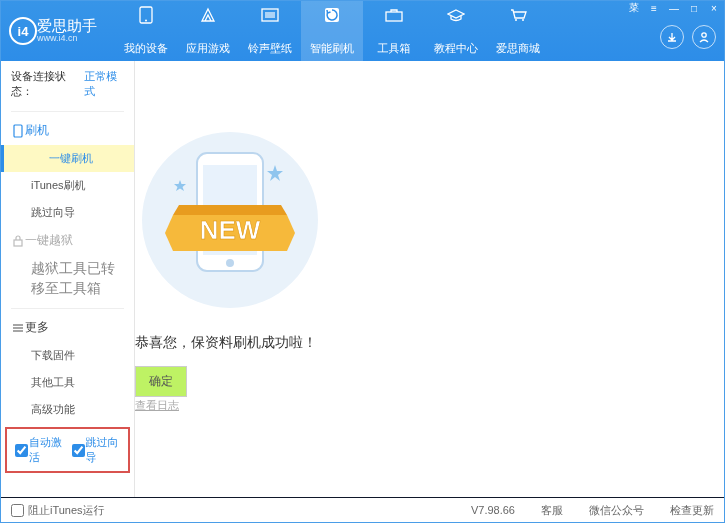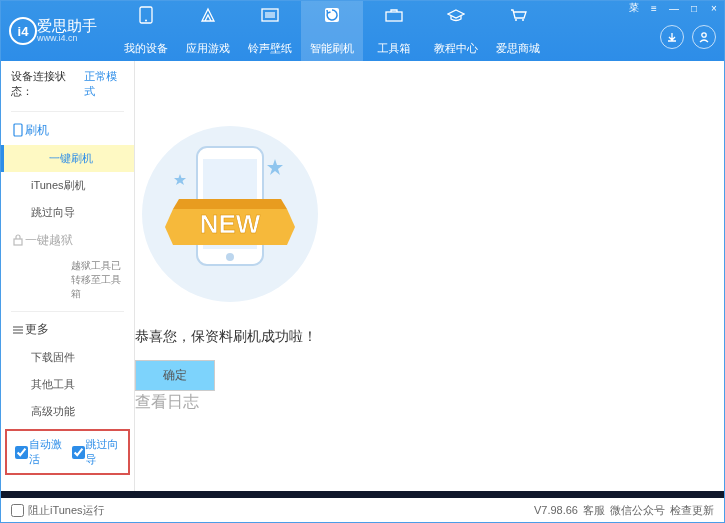--- a/index.html
+++ b/index.html
@@ -25,39 +25,39 @@
 
 .body { flex: 1; display: flex; min-height: 0; }
 .sidebar { width: 134px; border-right: 1px solid #e5e5e5; display: flex; flex-direction: column; overflow: hidden; }
 .conn-status { padding: 8px 10px; font-size: 11px; display: flex; gap: 4px; align-items: center; }
 .conn-status .mode { color: #2d8de8; }
 .side-head { display: flex; align-items: center; gap: 0; padding: 6px 10px; font-size: 12px; color: #444; }
 .side-head .icon { width: 14px; display: flex; justify-content: center; color: #888; }
 .side-head.active .icon, .side-head.active { color: #2d8de8; }
 .side-item { padding: 6px 10px 6px 30px; font-size: 11px; color: #555; cursor: pointer; }
 .side-item.active { background: #fef9c3; color: #2d8de8; border-left: 3px solid #2d8de8; padding-left: 45px; }
-.side-sub-note { padding: 4px 10px 6px 30px; font-size: 10px; color: #888; line-height: 1.4; margin-left: 40px; }
+.side-sub-note { padding: 4px 10px 6px 30px; font-size: 14px; color: #888; line-height: 1.4; }
 .divider { height: 1px; background: #eee; margin: 4px 10px; }
 .checkbox-row { display: flex; gap: 8px; padding: 6px 8px; border: 2px solid #d9534f; margin: 4px; font-size: 11px; }
 .cb { display: flex; align-items: center; gap: 1px; }
 .cb input { accent-color: #2d8de8; }
 .cb span { color: #2d8de8; }
 .device-block { padding: 6px 10px; font-size: 11px; }
 
 
 .main { flex: 1; display: flex; flex-direction: column; align-items: flex-start; justify-content: center; position: relative; }
 .illus { margin-top: -20px; }
 .msg { margin-top: 16px; font-size: 14px; color: #333; }
-.confirm-btn { margin-top: 14px; padding: 6px 27px; border: 1px solid #ccc; background: #7dd3fc; cursor: pointer; font-size: 12px; color: #555; }
-.link-log { margin-top: 1px; font-size: 16px; color: #aaa; cursor: pointer; }
-
-
-.footer { height: 24px; border-top: 7px solid #0f172a; display: flex; align-items: center; padding: 12px 10px; font-size: 11px; color: #666; }
+.confirm-btn { margin-top: 14px; padding: 6px 13px; border: 1px solid #ccc; background: #bef264; cursor: pointer; font-size: 12px; color: #555; }
+.link-log { margin-top: 1px; font-size: 11px; color: #aaa; cursor: pointer; text-decoration: underline; }
+
+
+.footer { height: 24px; border-top: 1px solid #0f172a; display: flex; align-items: center; padding: 12px 10px; font-size: 11px; color: #666; }
 .footer .left { display: flex; align-items: center; gap: 4px; }
-.footer .right { margin-left: auto; display: flex; gap: 5px; align-items: center; }
+.footer .right { margin-left: auto; display: flex; gap: 26px; align-items: center; }
 </style>
 </head>
 <body>
 
 <div class="window">
 
   <div class="header">
     <div class="logo-block">
       <div class="logo-circle">i4</div>
       <div class="brand">

